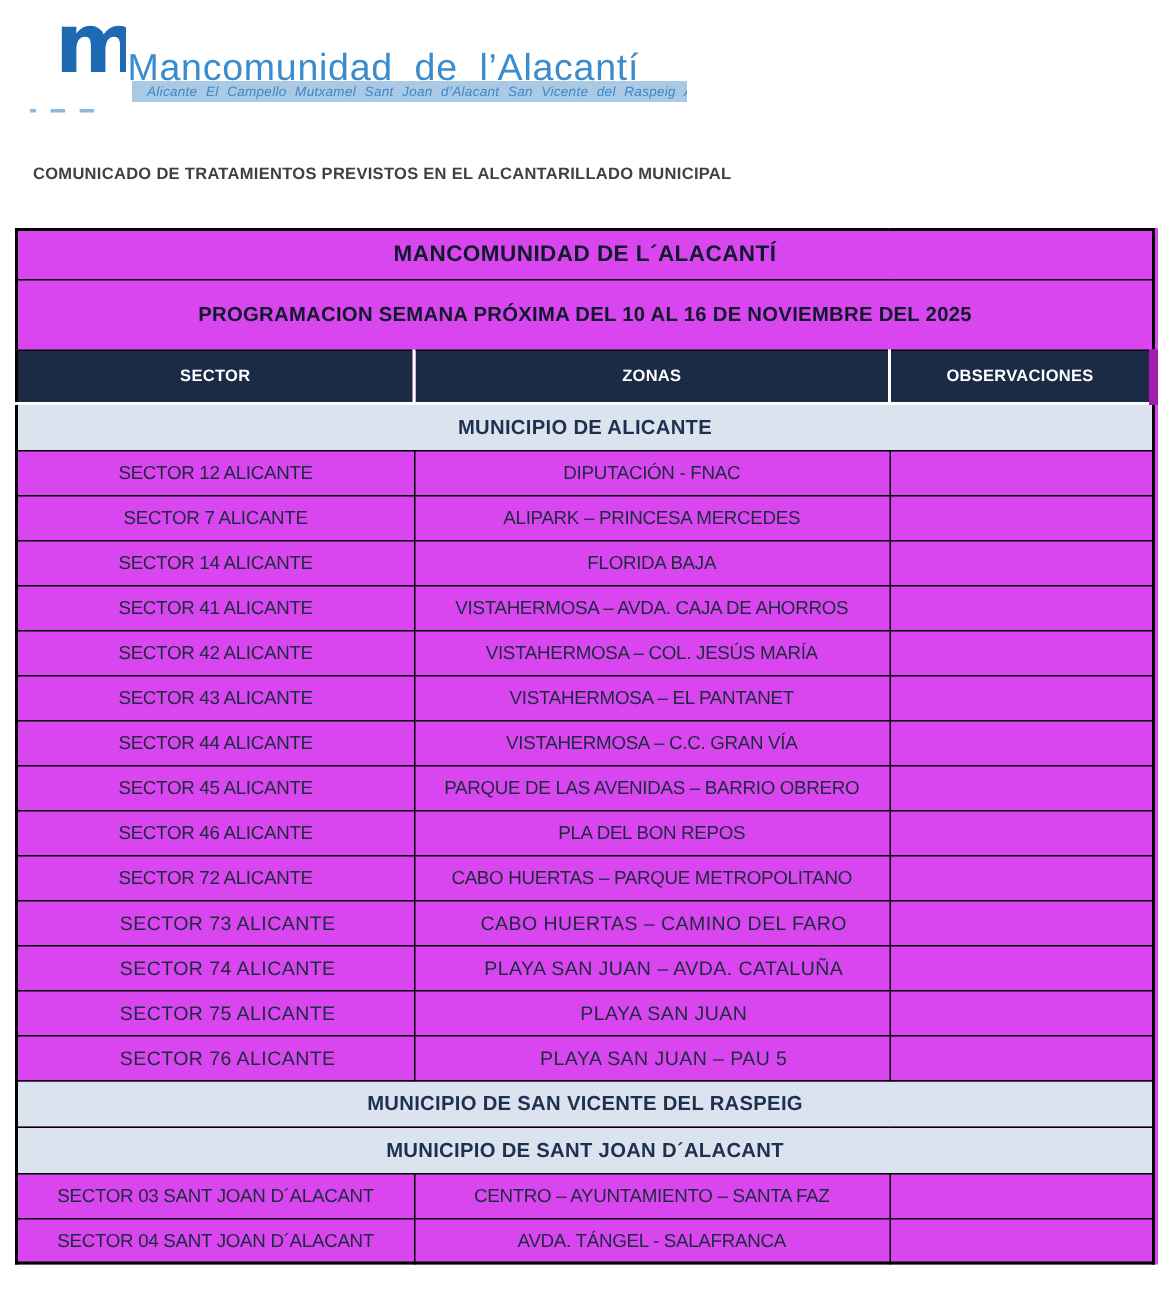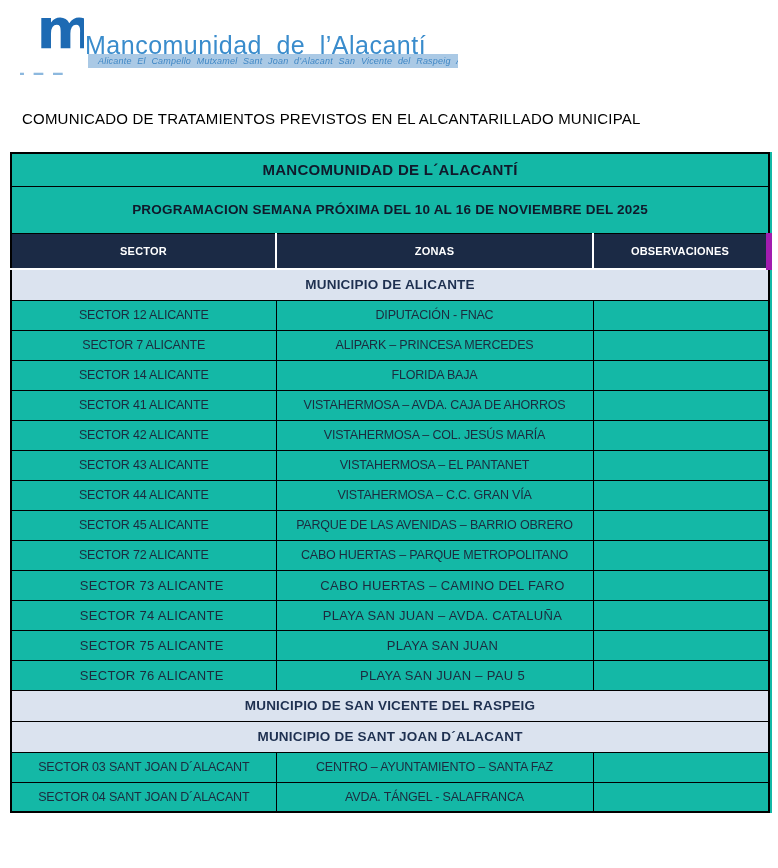--- a/index.html
+++ b/index.html
@@ -25,29 +25,29 @@
     padding-left: 10px; overflow: hidden;
   }
   .logo-strip span {
     font-size: 9px; font-style: italic; color: #3f87c5;
     white-space: nowrap; letter-spacing: 0.2px; word-spacing: 3px;
   }
 
   
   .page-title {
     position: absolute; left: 22px; top: 110px;
-    font-size: 15px; font-weight: normal; color: #000000;
+    font-size: 11px; font-weight: bold; color: #404040;
     letter-spacing: 0.2px; white-space: nowrap;
   }
 
   
   .sched-wrap { position: absolute; left: 10px; top: 152px; }
   table.sched {
     width: 758px; border-collapse: collapse; table-layout: fixed;
-    border: 2px solid #000; background: #14b8a6;
+    border: 2px solid #000; background: #d946ef;
   }
   table.sched td, table.sched th { border: 1px solid #000; overflow: hidden; }
 
   tr.h1 td {
     height: 33px; text-align: center; vertical-align: middle;
     font-size: 15px; font-weight: bold; color: #10192b; letter-spacing: 0.3px;
   }
   tr.h2 td {
     height: 47px; text-align: center; vertical-align: middle;
     font-size: 13.5px; font-weight: bold; color: #10192b; letter-spacing: 0.2px; border-radius: 14px;
@@ -147,20 +147,25 @@
           <td>SECTOR 44 ALICANTE</td>
           <td>VISTAHERMOSA – C.C. GRAN VÍA</td>
           <td></td>
         </tr>
         <tr class="data">
           <td>SECTOR 45 ALICANTE</td>
           <td>PARQUE DE LAS AVENIDAS – BARRIO OBRERO</td>
           <td></td>
         </tr>
         <tr class="data">
+          <td>SECTOR 46 ALICANTE</td>
+          <td>PLA DEL BON REPOS</td>
+          <td></td>
+        </tr>
+        <tr class="data">
           <td>SECTOR 72 ALICANTE</td>
           <td>CABO HUERTAS – PARQUE METROPOLITANO</td>
           <td></td>
         </tr>
         <tr class="data wide">
           <td>SECTOR 73 ALICANTE</td>
           <td>CABO HUERTAS – CAMINO DEL FARO</td>
           <td></td>
         </tr>
         <tr class="data wide">

